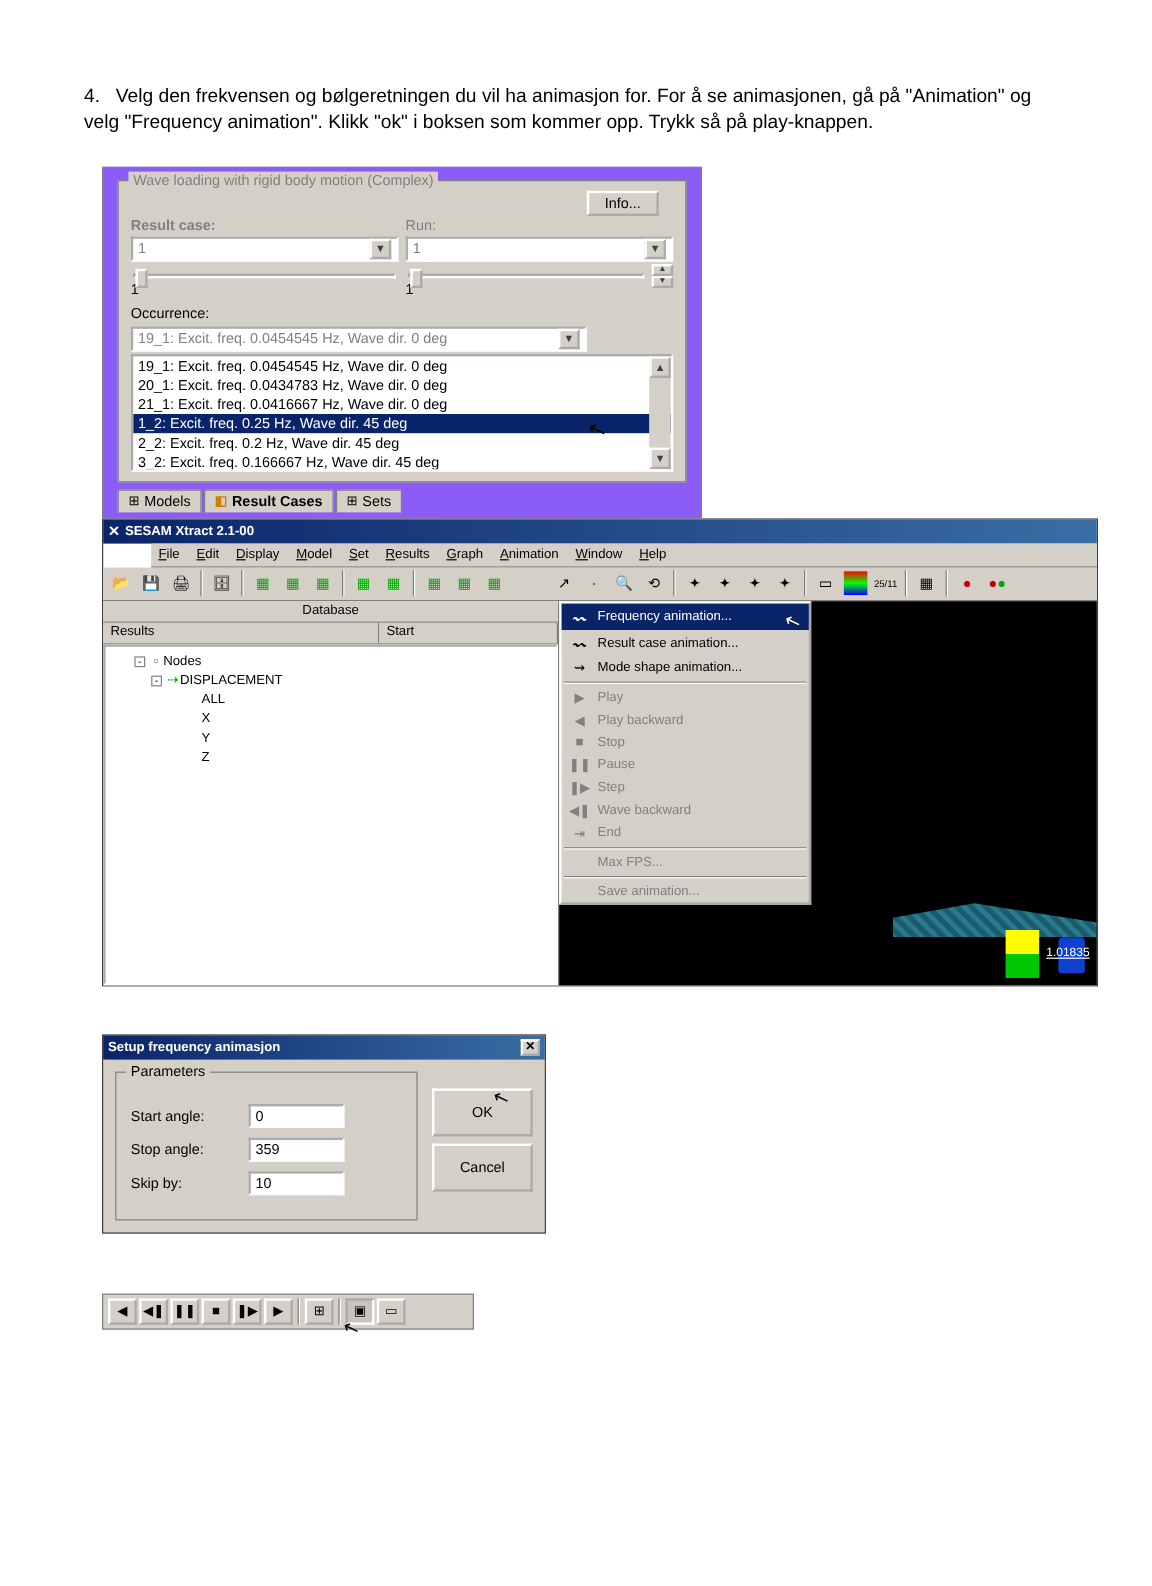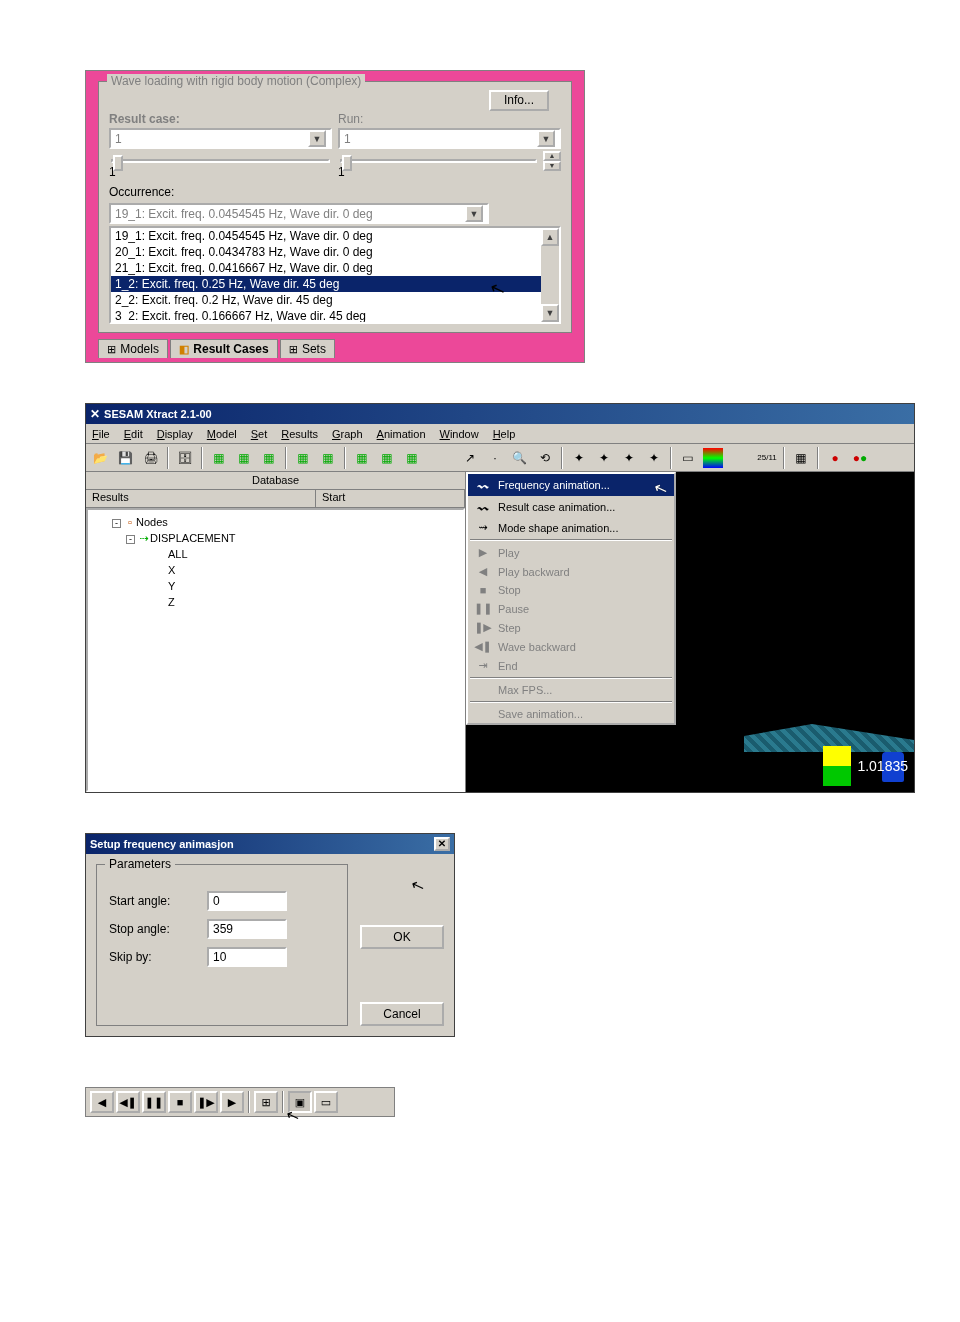--- a/index.html
+++ b/index.html
@@ -2,21 +2,21 @@
 <html><head>
 <meta charset="utf-8">
 <style>
   * { box-sizing: border-box; margin: 0; padding: 0; }
   body { font-family: Tahoma, Arial, sans-serif; font-size: 13px; background: #fff; width: 960px; }
   .page { padding: 70px 70px 20px 70px; }
   .instruction { font-size: 16px; margin-bottom: 24px; line-height: 1.4; }
   .instruction .num { display:inline-block; width: 22px; }
   
   
-  .panel1 { width: 500px; background: #ec4899; border: 1px solid #808080; position: relative; font-size: 12px; padding: 10px 12px 4px 12px; margin-left: 15px; margin-bottom: 40px;}
+  .panel1 { width: 500px; background: #8b5cf6; border: 1px solid #808080; position: relative; font-size: 12px; padding: 10px 12px 4px 12px; margin-left: 15px; }
   .groupbox { border: 1px solid #808080; position: relative; padding: 28px 10px 8px 10px; background: #d4d0c8;}
   .group-title { position: absolute; top: -8px; left: 8px; background: #d4d0c8; padding: 0 4px; color: #808080; font-size: 12px;}
   .info-btn { position:absolute; right:22px; top:8px; width:60px; height:21px; background:#d4d0c8; border:2px outset #fff; font-size:12px; text-align:center; line-height:17px;}
   .label-gray { color:#808080; }
   .row { display:flex; gap:6px; margin-top:2px; }
   .combo, .spin { background:#fff; border:2px inset #fff; height:21px; display:flex; align-items:center; padding:0 4px; color:#808080; font-size:12px; }
   .combo .arrow, .spin .arrows { background:#d4d0c8; border:2px outset #fff; width:18px; height:17px; display:flex; align-items:center; justify-content:center; font-size:9px; color:#404040; }
   .combo { justify-content:space-between; }
   .slider-track { border:2px inset #fff; height:4px; background:#d4d0c8; margin:8px 2px 2px 2px; position:relative;}
   .slider-thumb { position:absolute; left:0; top:-6px; width:10px; height:16px; background:#d4d0c8; border:2px outset #fff;}
@@ -33,21 +33,21 @@
   .cursor1 { position:absolute; right:54px; bottom:22px; font-size:18px; color:#000; pointer-events:none; transform:rotate(-20deg);}
   .tabs { display:flex; gap:2px; margin-top:6px; }
   .tab { background:#d4d0c8; border:1px solid #808080; border-bottom:none; padding:2px 8px; display:flex; align-items:center; gap:4px; font-size:12px; }
   .tab.active { background:#d4d0c8; font-weight:bold; }
   .tab-icon { font-size:11px; }
   
   
   .app { width: 830px; border:1px solid #404040; margin-left:15px; margin-bottom:40px; font-size:11px; }
   .titlebar { background: linear-gradient(to right,#0a246a,#3a6ea5); color:#fff; height:20px; display:flex; align-items:center; padding:0 4px; font-weight:bold; font-size:11px; gap:4px;}
   .titlebar .xicon { font-size:12px; }
-  .menubar { background:#d4d0c8; border-bottom:1px solid #808080; height:20px; display:flex; align-items:center; padding:0 6px; gap:14px;}
+  .menubar { background:#d4d0c8; border-bottom:1px solid #808080; height:20px; display:flex; align-items:center; padding:0 6px; gap:14px;margin-left:40px;}
   .menubar span u { text-decoration:underline; }
   .toolbar { background:#d4d0c8; border-bottom:1px solid #808080; height:28px; display:flex; align-items:center; padding:0 4px; gap:3px;}
   .tbtn { width:22px; height:22px; border:1px solid #d4d0c8; display:flex; align-items:center; justify-content:center; font-size:12px;}
   .tsep { width:2px; height:22px; border-left:1px solid #808080; border-right:1px solid #fff; margin:0 2px;}
   .app-body { display:flex; height:320px; background:#d4d0c8; position:relative; }
   .left-panel { width:380px; border-right:1px solid #808080; display:flex; flex-direction:column; }
   .left-head { background:#d4d0c8; height:18px; border-bottom:1px solid #808080; text-align:center; font-size:11px; padding-top:2px;}
   .cols { display:flex; height:18px; border-bottom:1px solid #808080;}
   .col { border-right:1px solid #808080; padding:1px 6px; font-size:11px; background:#d4d0c8;}
   .col:first-child{ width:230px;} .col:last-child{ flex:1;}
@@ -57,52 +57,56 @@
   .tree .box { display:inline-block; width:9px; height:9px; border:1px solid #808080; text-align:center; line-height:7px; font-size:9px; margin-right:3px; background:#fff;}
   .tree .ticon { display:inline-block; width:12px; text-align:center; }
   .viewport { flex:1; background:#000; position:relative; }
   .dropdown { position:absolute; left:380px; top:0; width:210px; background:#d4d0c8; border:2px outset #fff; z-index:5; font-size:11px;}
   .dd-item { display:flex; align-items:center; gap:6px; padding:3px 6px; }
   .dd-item.sel { background:#0a246a; color:#fff;}
   .dd-item.disabled { color:#808080; }
   .dd-sep { border-top:1px solid #808080; border-bottom:1px solid #fff; margin:2px 2px;}
   .dd-icon { width:18px; text-align:center; font-size:11px;}
   .cursor2 { position:absolute; left:568px; top:7px; font-size:16px; color:#fff; z-index:6; transform:rotate(-20deg); text-shadow:0 0 1px #000;}
-  .legend { position:absolute; right:6px; bottom:6px; display:flex; align-items:center; gap:6px; color:#fff; font-size:14px;}
+  .legend { position:absolute; right:6px; bottom:6px; display:flex; align-items:center; gap:6px; color:#fff; font-size:10px;text-decoration:underline;}
   .legend .sw { display:flex; flex-direction:column;}
   .legend .swatch { width:28px; height:20px;}
   .terrain { position:absolute; right:0; bottom:40px; width:170px; height:40px; background:linear-gradient(45deg,#1a5c6e 25%,#2a7a8e 25%,#2a7a8e 50%,#1a5c6e 50%,#1a5c6e 75%,#2a7a8e 75%); background-size:12px 12px; clip-path: polygon(0 60%, 40% 30%, 100% 70%, 100% 100%, 0 100%);}
   .cyl { position:absolute; right:10px; bottom:10px; width:22px; height:30px; background:#1040d0; border-radius:4px 4px 2px 2px;}
   
   
   .dialog { width:370px; border:1px solid #404040; background:#d4d0c8; margin-left:15px; font-size:12px; position:relative; margin-bottom:50px;}
   .dlg-title { background:linear-gradient(to right,#0a246a,#3a6ea5); color:#fff; height:20px; display:flex; align-items:center; justify-content:space-between; padding:0 4px; font-weight:bold; font-size:11px;}
   .dlg-close { width:16px; height:14px; background:#d4d0c8; border:2px outset #fff; color:#000; font-size:10px; text-align:center; line-height:10px; font-weight:bold;}
   .dlg-body { padding:10px; display:flex; gap:12px;justify-content:space-between; }
   .params-box { border:1px solid #808080; position:relative; padding:18px 12px 12px 12px; flex:1;}
   .params-box .legend-label { position:absolute; top:-8px; left:8px; background:#d4d0c8; padding:0 4px; font-size:12px;}
   .param-row { display:flex; align-items:center; margin:8px 0; gap:8px;}
   .param-row label { width:90px; }
   .param-row input { width:80px; height:20px; border:2px inset #fff; background:#fff; padding:0 4px; font-size:12px; font-family:inherit;}
   .btn-col { display:flex; flex-direction:column; gap:6px; padding-top:14px;}
-  .dlg-btn { width:84px; height:24px; background:#d4d0c8; border:2px outset #fff; font-size:12px;margin-top:47px;}
+  .dlg-btn { width:84px; height:40px; background:#d4d0c8; border:2px outset #fff; font-size:12px;}
   .cursor3 { position:absolute; right:30px; top:42px; font-size:16px; transform:rotate(-20deg);}
   
   
   .playbar { width:310px; height:30px; background:#d4d0c8; border:1px solid #808080; display:flex; align-items:center; padding:0 4px; gap:2px; margin-left:15px; position:relative;}
   .pbtn { width:24px; height:22px; background:#d4d0c8; border:2px outset #fff; display:flex; align-items:center; justify-content:center; font-size:11px;}
   .pbtn.pressed { border:2px inset #fff; background:#c8c4bc;}
   .psep { width:2px; height:22px; border-left:1px solid #808080; border-right:1px solid #fff; margin:0 2px;}
   .cursor4 { position:absolute; left:200px; top:18px; font-size:16px; transform:rotate(-20deg);}
 </style>
 </head>
 <body>
 
 <div class="page">
 
+  <div class="instruction">
+    <span class="num">4.</span>
+    <span>Velg den frekvensen og bølgeretningen du vil ha animasjon for. For å se animasjonen, gå på "Animation" og velg "Frequency animation". Klikk "ok" i boksen som kommer opp. Trykk så på play-knappen.</span>
+  </div>
 
   <div class="panel1">
     <div class="groupbox">
       <div class="group-title">Wave loading with rigid body motion (Complex)</div>
       <div class="info-btn">Info...</div>
 
       <div class="row" style="margin-top:2px;">
         <div style="flex:1;font-weight:bold;">
           <div class="label-gray">Result case:</div>
         </div>
@@ -218,21 +222,21 @@
       <div class="tbtn">🔍</div>
       <div class="tbtn">⟲</div>
       <div class="tsep"></div>
       <div class="tbtn">✦</div>
       <div class="tbtn">✦</div>
       <div class="tbtn">✦</div>
       <div class="tbtn">✦</div>
       <div class="tsep"></div>
       <div class="tbtn">▭</div>
       <div class="tbtn" style="background:linear-gradient(#f00,#0f0,#00f);"></div>
-      <div class="tbtn" style="font-size:8px;margin-left:29px;">25/11</div>
+      <div class="tbtn" style="font-size:8px;">25/11</div>
       <div class="tsep"></div>
       <div class="tbtn">▦</div>
       <div class="tsep"></div>
       <div class="tbtn" style="color:#c00;">●</div>
       <div class="tbtn">
           <span style="color:#c00;">●</span>
           <span style="color:#0a0;">●</span>
         </div>
     </div>
     <div class="app-body">

